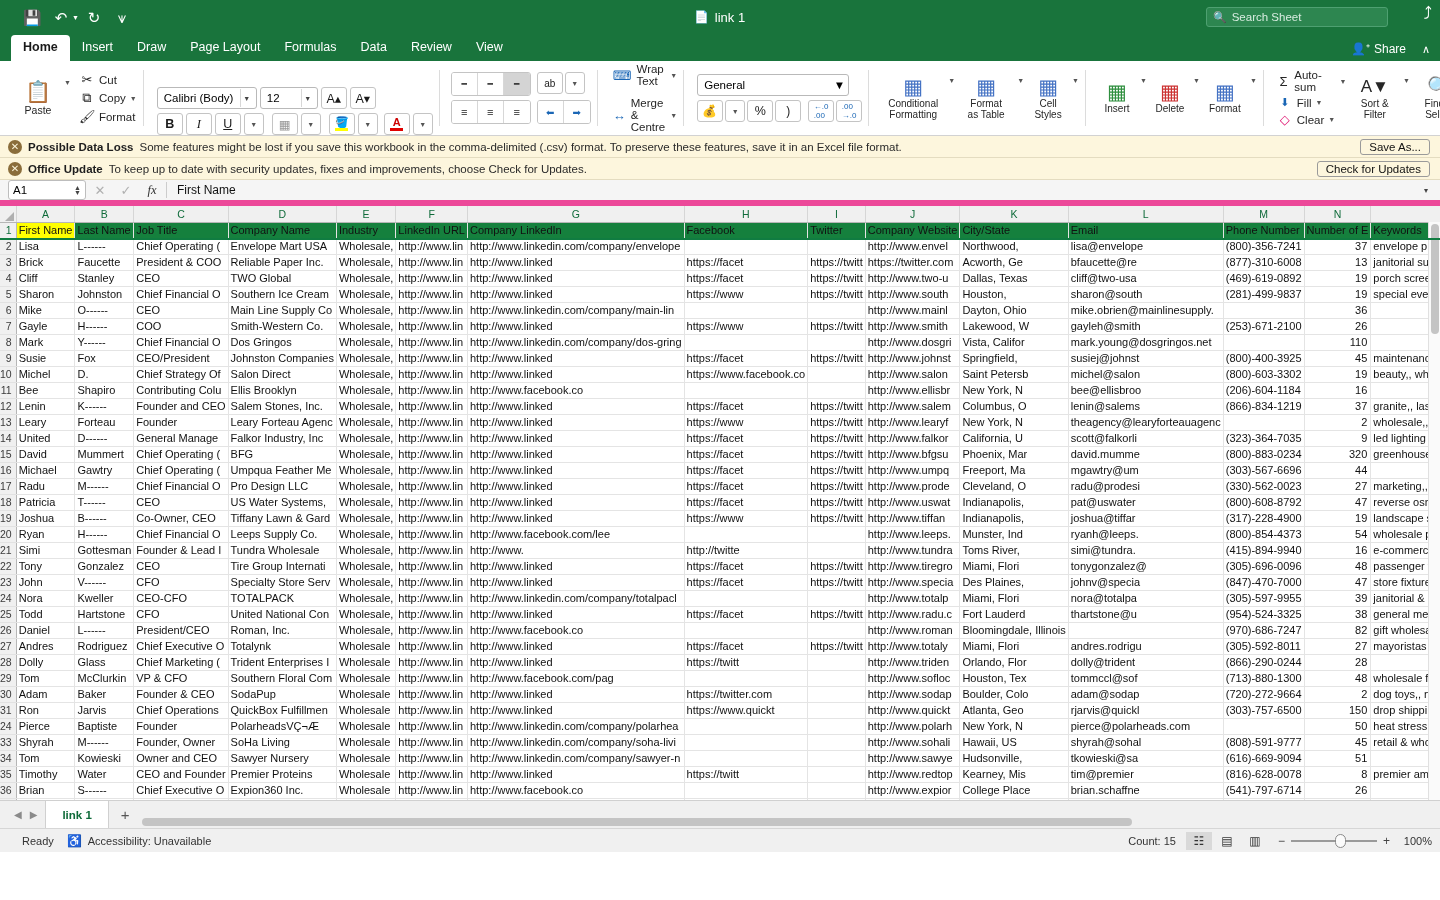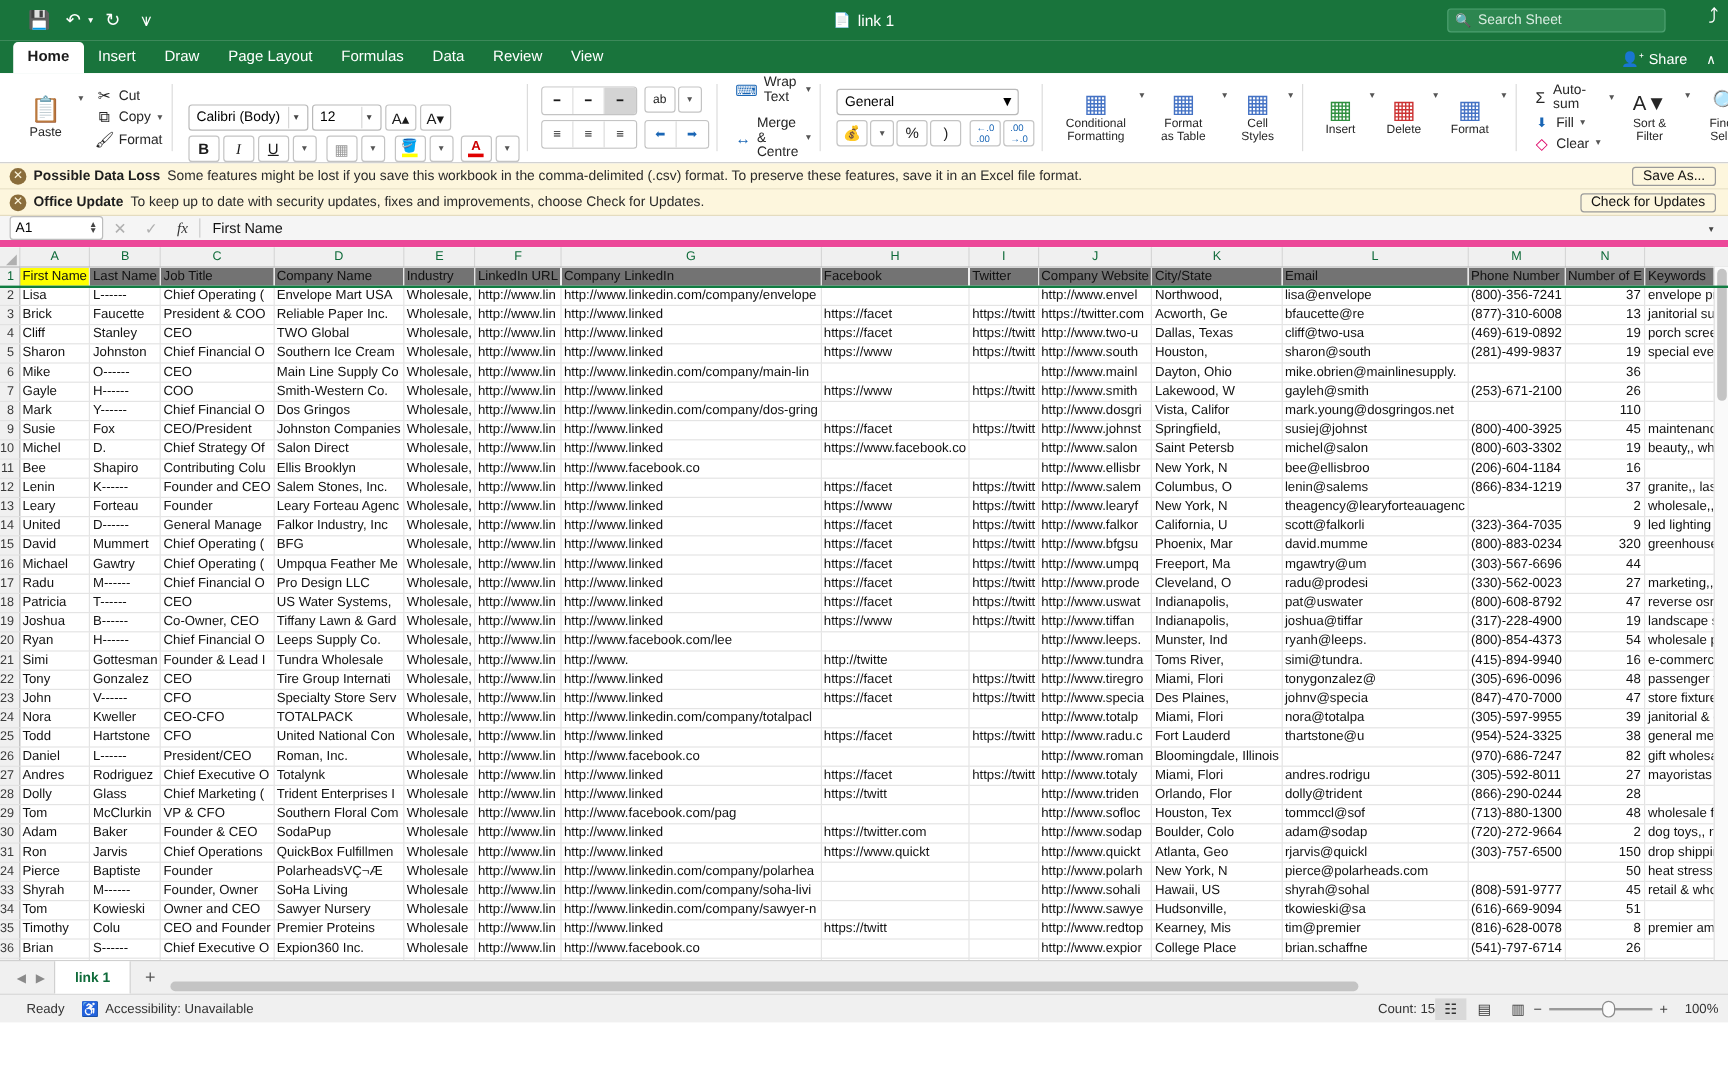--- a/index.html
+++ b/index.html
@@ -165,21 +165,21 @@
     width:28px; background:#f0f0f0; border-right:1px solid #b6b6b6; border-bottom:1px solid #e2e2e2;
     font-size:10.5px; color:#3a3a3a; text-align:right; padding-right:4px !important; height:16px;
   }
   .rowhdr.sel { color:#0f6b3a; }
   .cell {
     height:16px; border-right:1px solid #e4e4e4; border-bottom:1px solid #e4e4e4;
     font-size:11px; color:#111; white-space:nowrap; overflow:hidden;
     padding:0 2px !important; vertical-align:middle;
   }
   .cell.num { text-align:right; padding-right:3px !important; }
-  .hdrcell { background:#737373; font-weight:normal; }
+  .hdrcell { background:#15803d; font-weight:normal; }
   .hdrcell.first { background:#ffff00; }
   tr.hdrrow td { border-bottom: none; }
   tr.hdrrow { }
   .selbar {
     position:absolute; left:28px; top:16px; height:2px; background:#107c41; z-index:5;
   }
   .selbox {
     position:absolute; border:2px solid #107c41; z-index:6; pointer-events:none;
   }
   .vscroll {
@@ -200,20 +200,21 @@
     border-left:1px solid #d0d0d0; border-right:1px solid #d0d0d0;
   }
   .add-sheet { display:flex; align-items:center; padding:0 12px; font-size:15px; color:#555; }
   .hthumbwrap { flex:1; position:relative; }
   .hthumb { position:absolute; left:0; bottom:2px; height:8px; width:990px; background:#c4c4c4; border-radius:4px; }
 
   
   .statusbar {
     height:24px; background:#f0f0f0; border-top:1px solid #d6d6d6;
     display:flex; align-items:center; font-size:11px; color:#333; padding:0 8px;
+    gap: 10px;
   }
   .sb-left { display:flex; align-items:center; gap:14px; padding-left:14px; }
   .sb-acc { display:flex; align-items:center; gap:5px; }
   .sb-spacer { flex:1; }
   .sb-count { font-size:11px; }
   .viewbtns { display:flex; gap:2px; }
   .vbtn {
     width:26px; height:18px; display:flex; align-items:center; justify-content:center;
     font-size:12px; color:#333;
   }
@@ -1144,21 +1145,21 @@
           <td class="cell">http://www.sawye</td>
           <td class="cell">Hudsonville,</td>
           <td class="cell">tkowieski@sa</td>
           <td class="cell">(616)-669-9094</td>
           <td class="cell num">51</td>
           <td class="cell"></td>
         </tr>
         <tr>
           <td class="rowhdr">35</td>
           <td class="cell">Timothy</td>
-          <td class="cell">Colu</td>
+          <td class="cell">Water</td>
           <td class="cell">CEO and Founder</td>
           <td class="cell">Premier Proteins</td>
           <td class="cell">Wholesale</td>
           <td class="cell">http://www.lin</td>
           <td class="cell">http://www.linked</td>
           <td class="cell">https://twitt</td>
           <td class="cell"></td>
           <td class="cell">http://www.redtop</td>
           <td class="cell">Kearney, Mis</td>
           <td class="cell">tim@premier</td>

